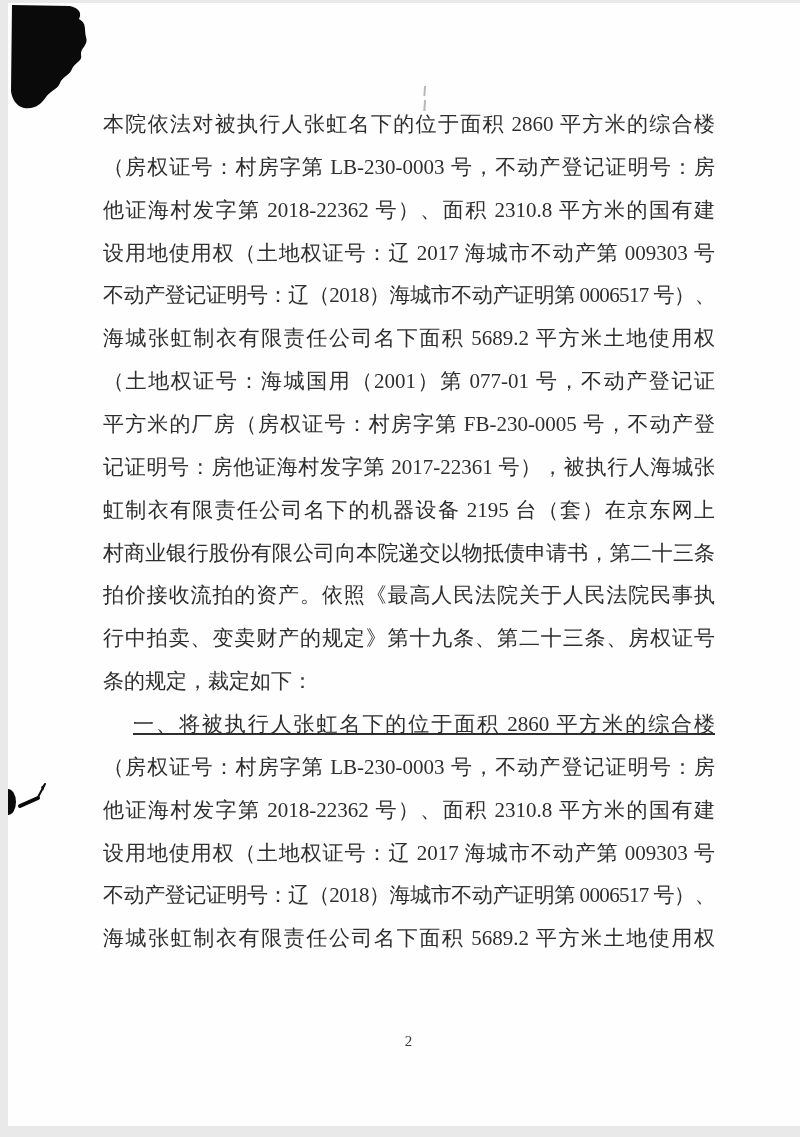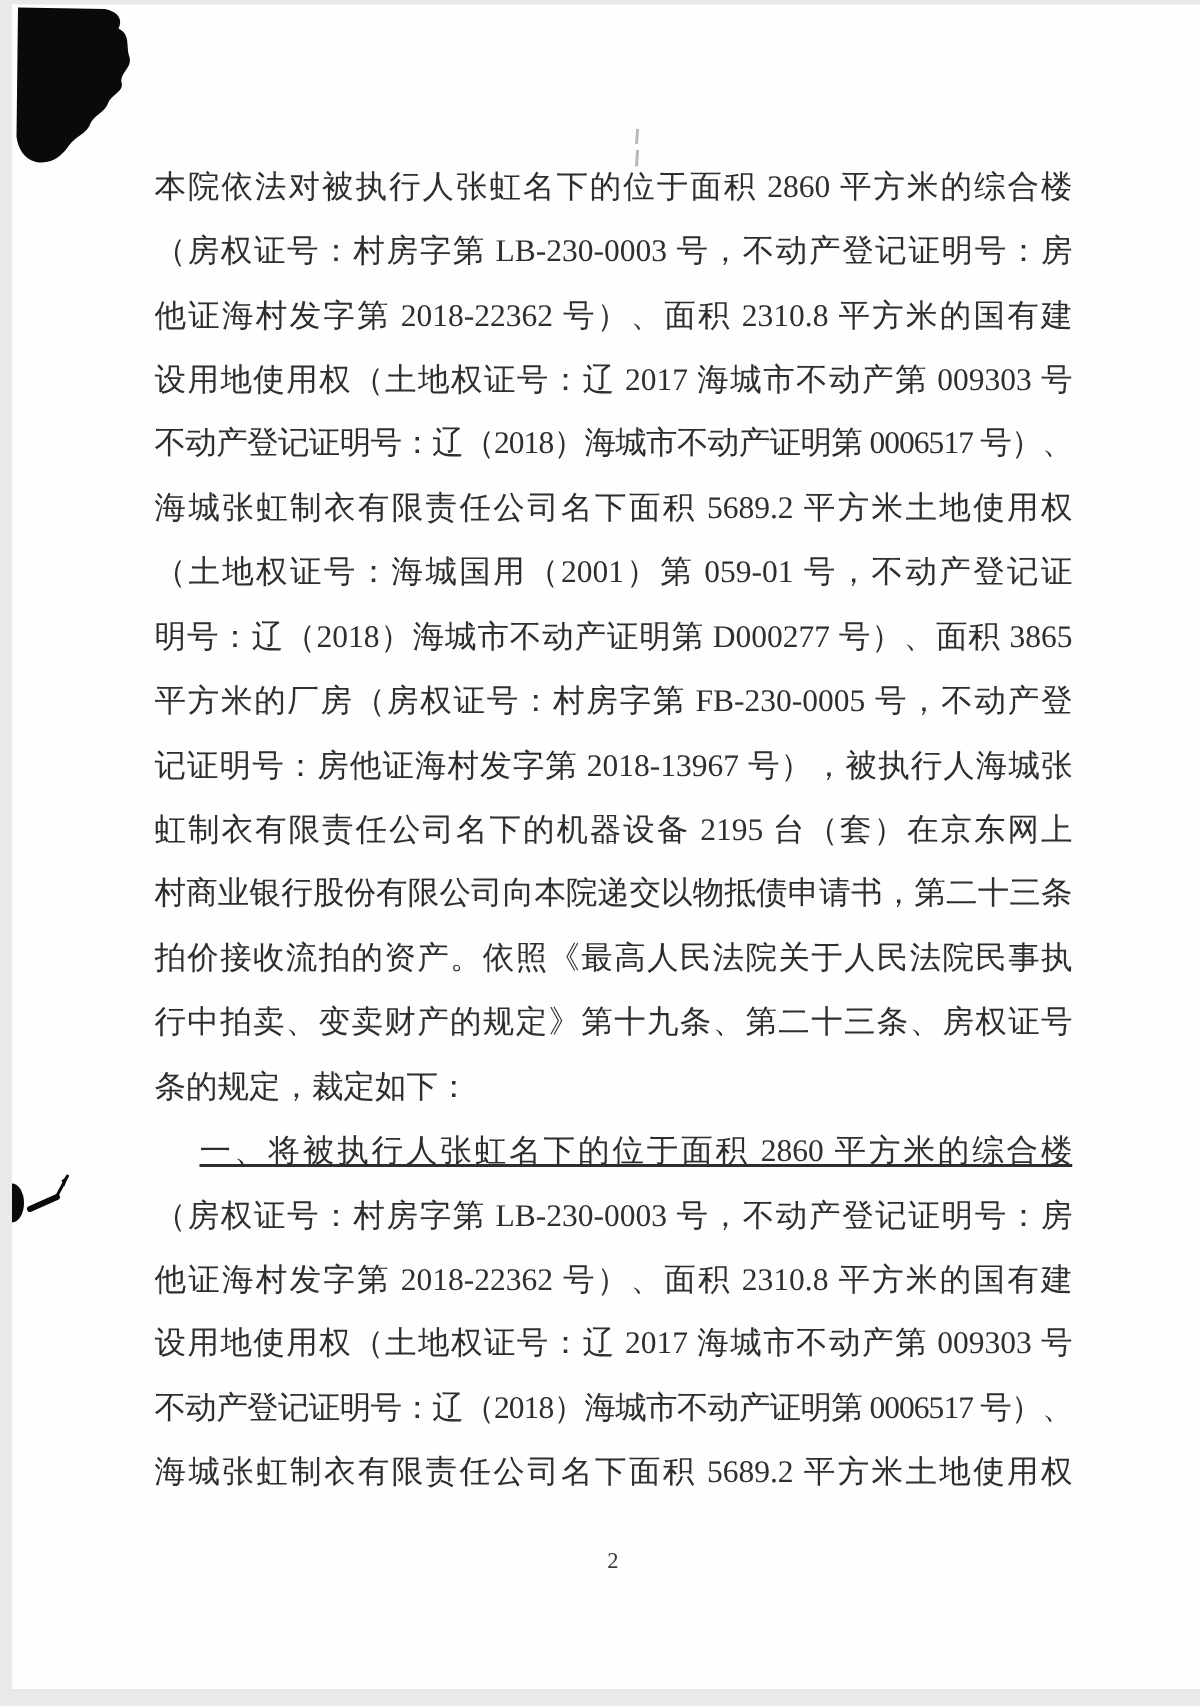--- a/index.html
+++ b/index.html
@@ -104,24 +104,23 @@
     <span class="d2"></span>
   </div>
 
   <main class="textcol">
     <div class="line fill" style="">本院依法对被执行人张虹名下的位于面积 2860 平方米的综合楼</div>
     <div class="line fill" style="">（房权证号：村房字第 LB-230-0003 号，不动产登记证明号：房</div>
     <div class="line fill" style="">他证海村发字第 2018-22362 号）、面积 2310.8 平方米的国有建</div>
     <div class="line fill" style="">设用地使用权（土地权证号：辽 2017 海城市不动产第 009303 号</div>
     <div class="line fill" style="letter-spacing: -0.636486px;">不动产登记证明号：辽（2018）海城市不动产证明第 0006517 号）、</div>
     <div class="line fill" style="">海城张虹制衣有限责任公司名下面积 5689.2 平方米土地使用权</div>
-    <div class="line fill" style="">（土地权证号：海城国用（2001）第 059-01 号，不动产登记证</div>
-    <div class="line fill" style="">明号：辽（2018）海城市不动产证明第 D000277 号）、面积 3865</div>
+    <div class="line fill" style="">（土地权证号：海城国用（2001）第 077-01 号，不动产登记证</div>
     <div class="line fill" style="">平方米的厂房（房权证号：村房字第 FB-230-0005 号，不动产登</div>
-    <div class="line fill" style="">记证明号：房他证海村发字第 2018-13967 号），被执行人海城张</div>
+    <div class="line fill" style="">记证明号：房他证海村发字第 2017-22361 号），被执行人海城张</div>
     <div class="line fill" style="">虹制衣有限责任公司名下的机器设备 2195 台（套）在京东网上</div>
     <div class="line fill" style="">村商业银行股份有限公司向本院递交以物抵债申请书，第二十三条</div>
     <div class="line fill" style="">拍价接收流拍的资产。依照《最高人民法院关于人民法院民事执</div>
     <div class="line fill" style="">行中拍卖、变卖财产的规定》第十九条、第二十三条、房权证号</div>
     <div class="line" style="">条的规定，裁定如下：</div>
 
     <div class="line fill indent" style="">一、将被执行人张虹名下的位于面积 2860 平方米的综合楼</div>
     <div class="line fill" style="">（房权证号：村房字第 LB-230-0003 号，不动产登记证明号：房</div>
     <div class="line fill" style="">他证海村发字第 2018-22362 号）、面积 2310.8 平方米的国有建</div>
     <div class="line fill" style="">设用地使用权（土地权证号：辽 2017 海城市不动产第 009303 号</div>

